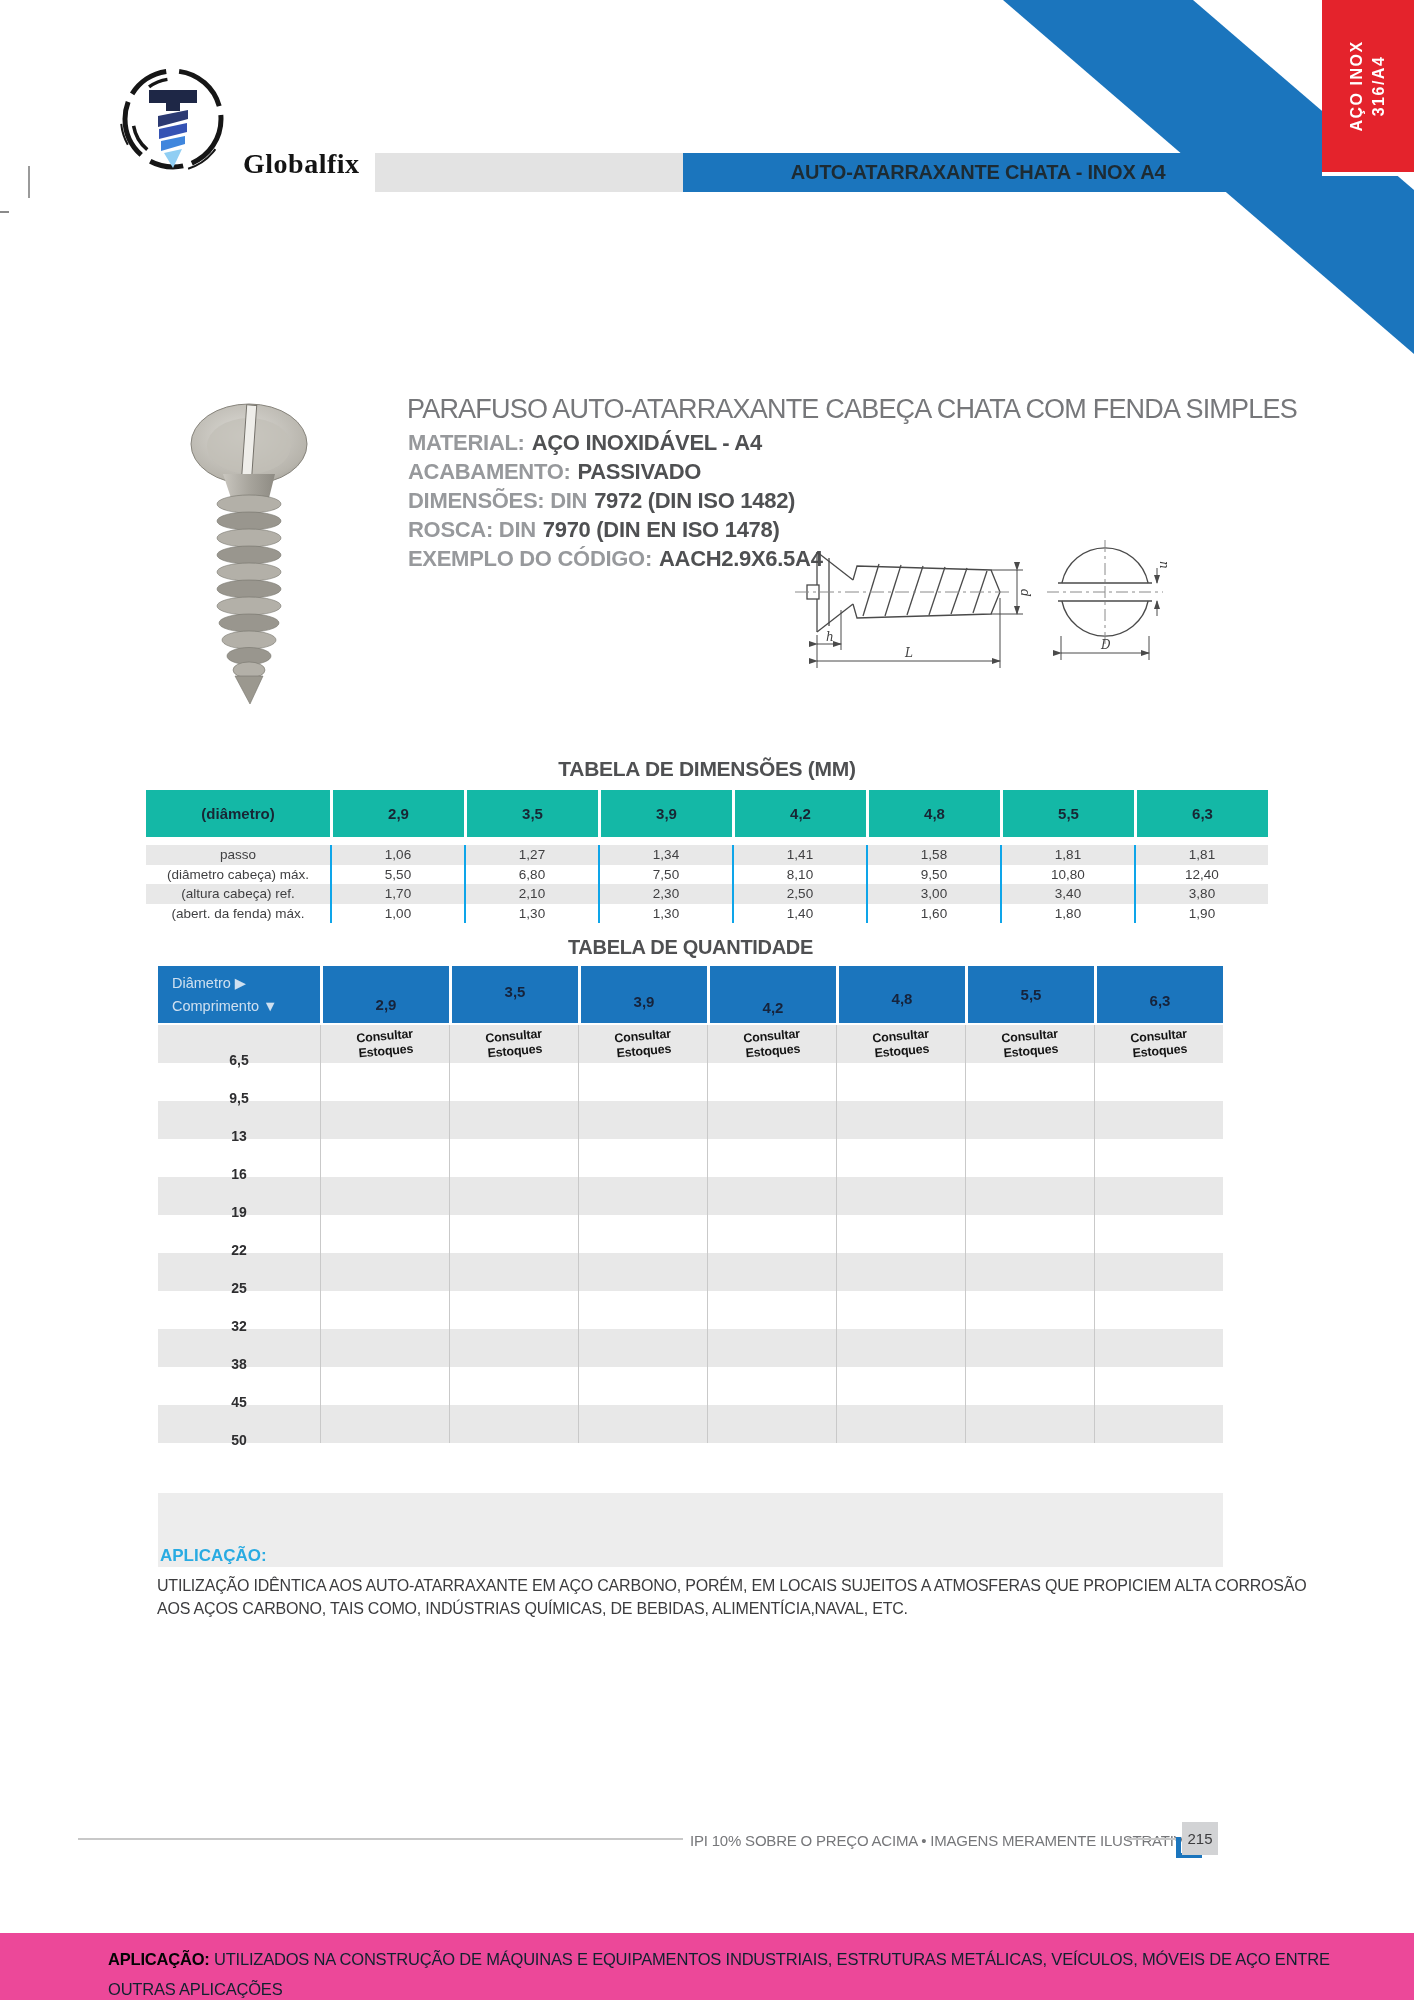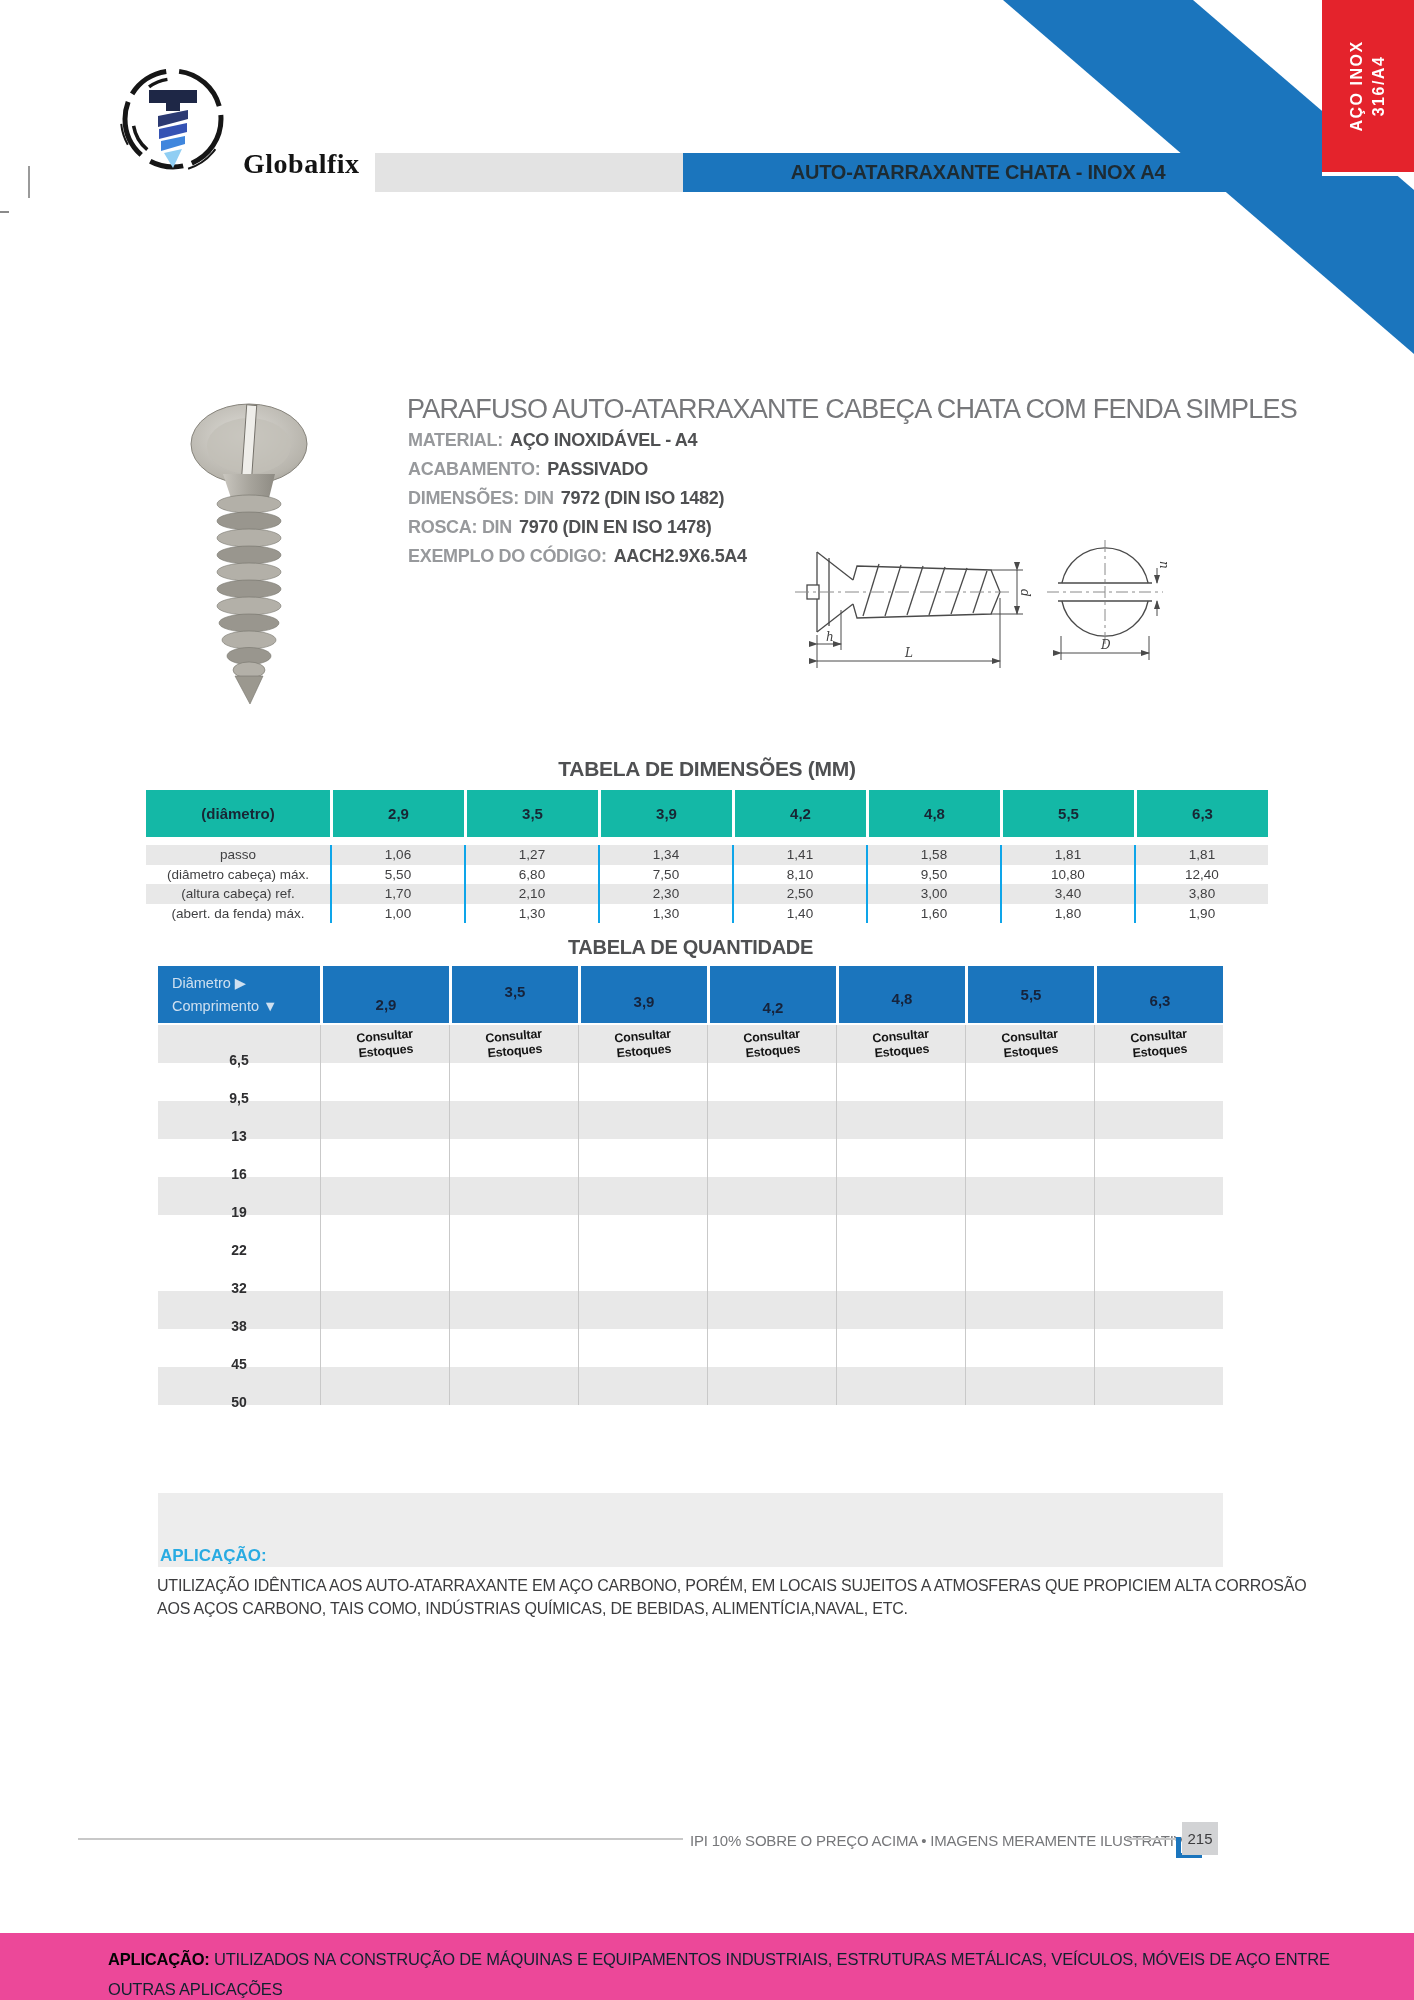--- a/index.html
+++ b/index.html
@@ -20,21 +20,21 @@
   
   .logo-svg{position:absolute;left:112px;top:58px;z-index:2;}
   .brand{position:absolute;left:243px;top:148px;font-family:"Liberation Serif",serif;
          font-weight:700;font-size:28px;color:#141414;letter-spacing:0.5px;z-index:2;}
   .mark-v{position:absolute;left:28px;top:166px;width:2px;height:32px;background:#9a9a9a;}
   .mark-h{position:absolute;left:0;top:211px;width:9px;height:2px;background:#8a8a8a;}
   
   .prod-title{position:absolute;left:407px;top:394px;width:970px;font-size:27px;color:#76777a;
               letter-spacing:-0.8px;white-space:nowrap;}
   .specs{position:absolute;left:408px;top:430px;}
-  .spec{height:29px;font-size:18px;letter-spacing:-0.3px;white-space:nowrap;}
+  .spec{height:29px;font-size:22px;letter-spacing:-0.3px;white-space:nowrap;}
   .spec .sl{color:#97999c;font-weight:700;}
   .spec .sv{color:#4f5052;font-weight:700;margin-left:7px;}
   .photo-svg{position:absolute;left:185px;top:398px;}
   .draw-svg{position:absolute;left:795px;top:538px;}
   
   .dims-title{position:absolute;left:146px;top:757px;width:1122px;text-align:center;
               font-size:21px;font-weight:700;color:#4f5052;letter-spacing:-0.3px;}
   .dims-header{position:absolute;left:146px;top:790px;width:1122px;height:47px;display:flex;}
   .dh-cell{box-sizing:border-box;flex:0 0 134px;background:#14b8a6;display:flex;align-items:center;
            justify-content:center;font-weight:700;font-size:15px;color:#182634;border-left:3px solid #fff;}
@@ -394,20 +394,30 @@
       <div class="q-row">
         <div class="q-cell lab">22</div>
         <div class="q-cell"></div>
         <div class="q-cell"></div>
         <div class="q-cell"></div>
         <div class="q-cell"></div>
         <div class="q-cell"></div>
         <div class="q-cell"></div>
         <div class="q-cell"></div>
       </div>
+      <div class="q-row shade">
+        <div class="q-cell lab">25</div>
+        <div class="q-cell"></div>
+        <div class="q-cell"></div>
+        <div class="q-cell"></div>
+        <div class="q-cell"></div>
+        <div class="q-cell"></div>
+        <div class="q-cell"></div>
+        <div class="q-cell"></div>
+      </div>
       <div class="q-row">
         <div class="q-cell lab">32</div>
         <div class="q-cell"></div>
         <div class="q-cell"></div>
         <div class="q-cell"></div>
         <div class="q-cell"></div>
         <div class="q-cell"></div>
         <div class="q-cell"></div>
         <div class="q-cell"></div>
       </div>

